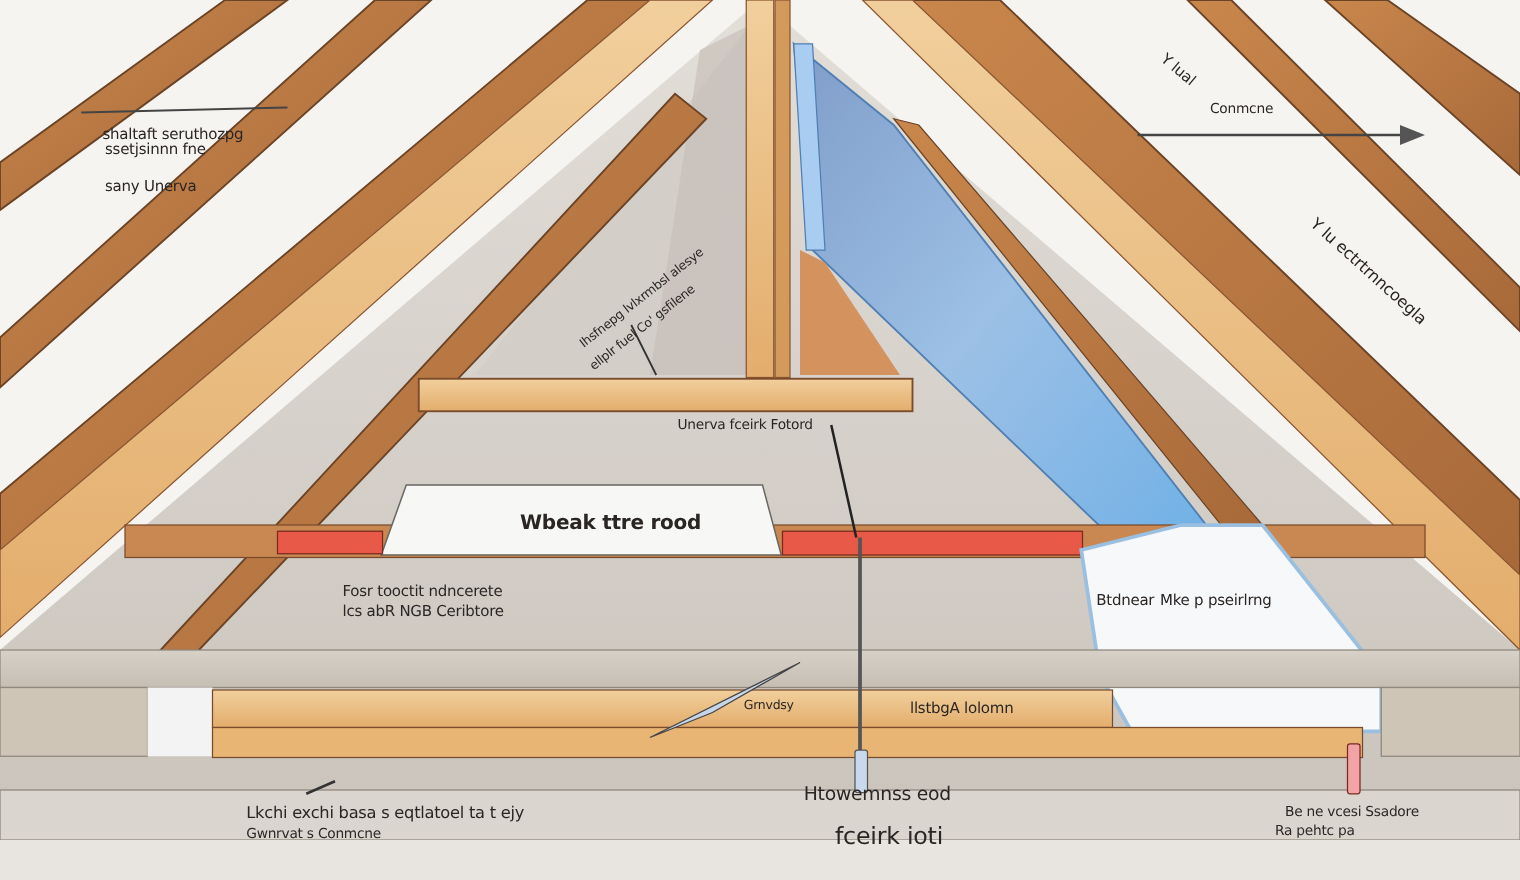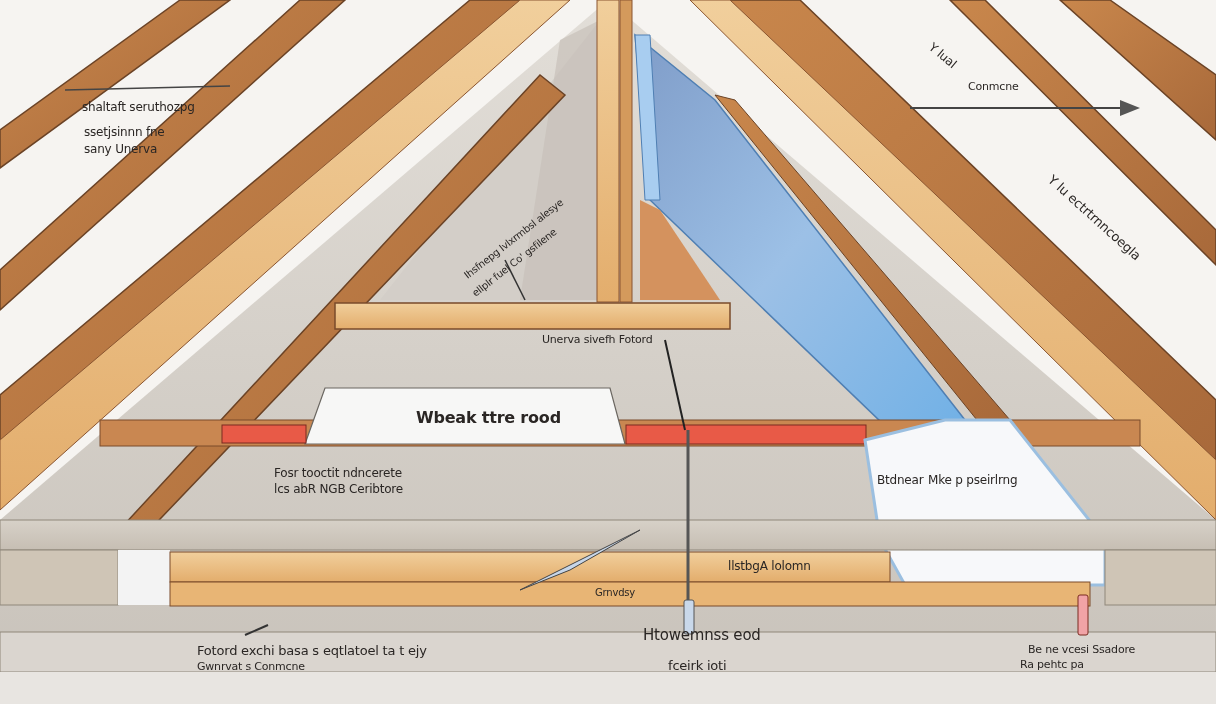--- a/index.html
+++ b/index.html
@@ -100,44 +100,44 @@
   <line x1="65" y1="90" x2="230" y2="86" stroke="#444" stroke-width="1.5"></line>
   <line x1="910" y1="108" x2="1135" y2="108" stroke="#444" stroke-width="2"></line>
   <polygon points="1120,100 1140,108 1120,116" fill="#555"></polygon>
   <line x1="665" y1="340" x2="685" y2="430" stroke="#222" stroke-width="2"></line>
   <polygon points="520,590 640,530 570,570" fill="#c7d6e8" stroke="#444" stroke-width="1"></polygon>
   <line x1="245" y1="635" x2="268" y2="625" stroke="#333" stroke-width="2"></line>
   <line x1="505" y1="260" x2="525" y2="300" stroke="#333" stroke-width="1.5"></line>
 </svg>
 
 <div class="label" style="left:82px;top:100px;">shaltaft seruthozpg</div>
-<div class="label" style="left:84px;top:125px;">ssetjsinnn fne</div>
+<div class="label" style="left:84px;top:112px;">ssetjsinnn fne</div>
 <div class="label" style="left:84px;top:142px;">sany  Unerva</div>
 
 <div class="label" style="left:935px;top:40px;transform:rotate(40deg);transform-origin:left top;">Y lual</div>
 <div class="label small" style="left:968px;top:80px;">Conmcne</div>
 
 <div class="label" style="left:1055px;top:172px;transform:rotate(42deg);transform-origin:left top;font-size:13px;">Y lu ectrtrnncoegla</div>
 
 <div class="label small" style="left:462px;top:272px;transform:rotate(-38deg);transform-origin:left top;font-size:10px;">Ihsfnepg lvlxrmbsl alesye</div>
 <div class="label small" style="left:470px;top:290px;transform:rotate(-38deg);transform-origin:left top;font-size:10px;">ellplr fuel  Co' gsfilene</div>
 
-<div class="label small" style="left:542px;top:333px;">Unerva sivefh Fotord</div>
+<div class="label small" style="left:542px;top:333px;">Unerva fceirk Fotord</div>
 
 <div class="label" style="left:416px;top:408px;font-weight:bold;font-size:16px;">Wbeak ttre rood</div>
 
 <div class="label" style="left:274px;top:466px;">Fosr tooctit ndncerete</div>
 <div class="label" style="left:274px;top:482px;">lcs abR NGB Ceribtore</div>
 
 <div class="label" style="left:877px;top:473px;">Btdnear</div>
 <div class="label" style="left:928px;top:473px;">Mke p pseirlrng</div>
 
-<div class="label small" style="left:595px;top:587px;font-size:10px;">Grnvdsy</div>
+<div class="label small" style="left:595px;top:559px;font-size:10px;">Grnvdsy</div>
 <div class="label small" style="left:728px;top:559px;font-size:12px;">llstbgA lolomn</div>
 
-<div class="label" style="left:197px;top:643px;font-size:13px;">Fotord exchi basa s eqtlatoel ta t ejy</div>
+<div class="label" style="left:197px;top:643px;font-size:13px;">Lkchi exchi basa s eqtlatoel ta t ejy</div>
 <div class="label small" style="left:197px;top:660px;">Gwnrvat  s Conmcne</div>
 
 <div class="label" style="left:643px;top:626px;font-size:15px;">Htowemnss eod</div>
-<div class="label" style="left:668px;top:658px;font-size:13px;">fceirk ioti</div>
+<div class="label" style="left:668px;top:658px;font-size:19px;">fceirk ioti</div>
 
 <div class="label small" style="left:1028px;top:643px;">Be ne vcesi Ssadore</div>
 <div class="label small" style="left:1020px;top:658px;">Ra pehtc  pa</div>
 
 </body></html>

